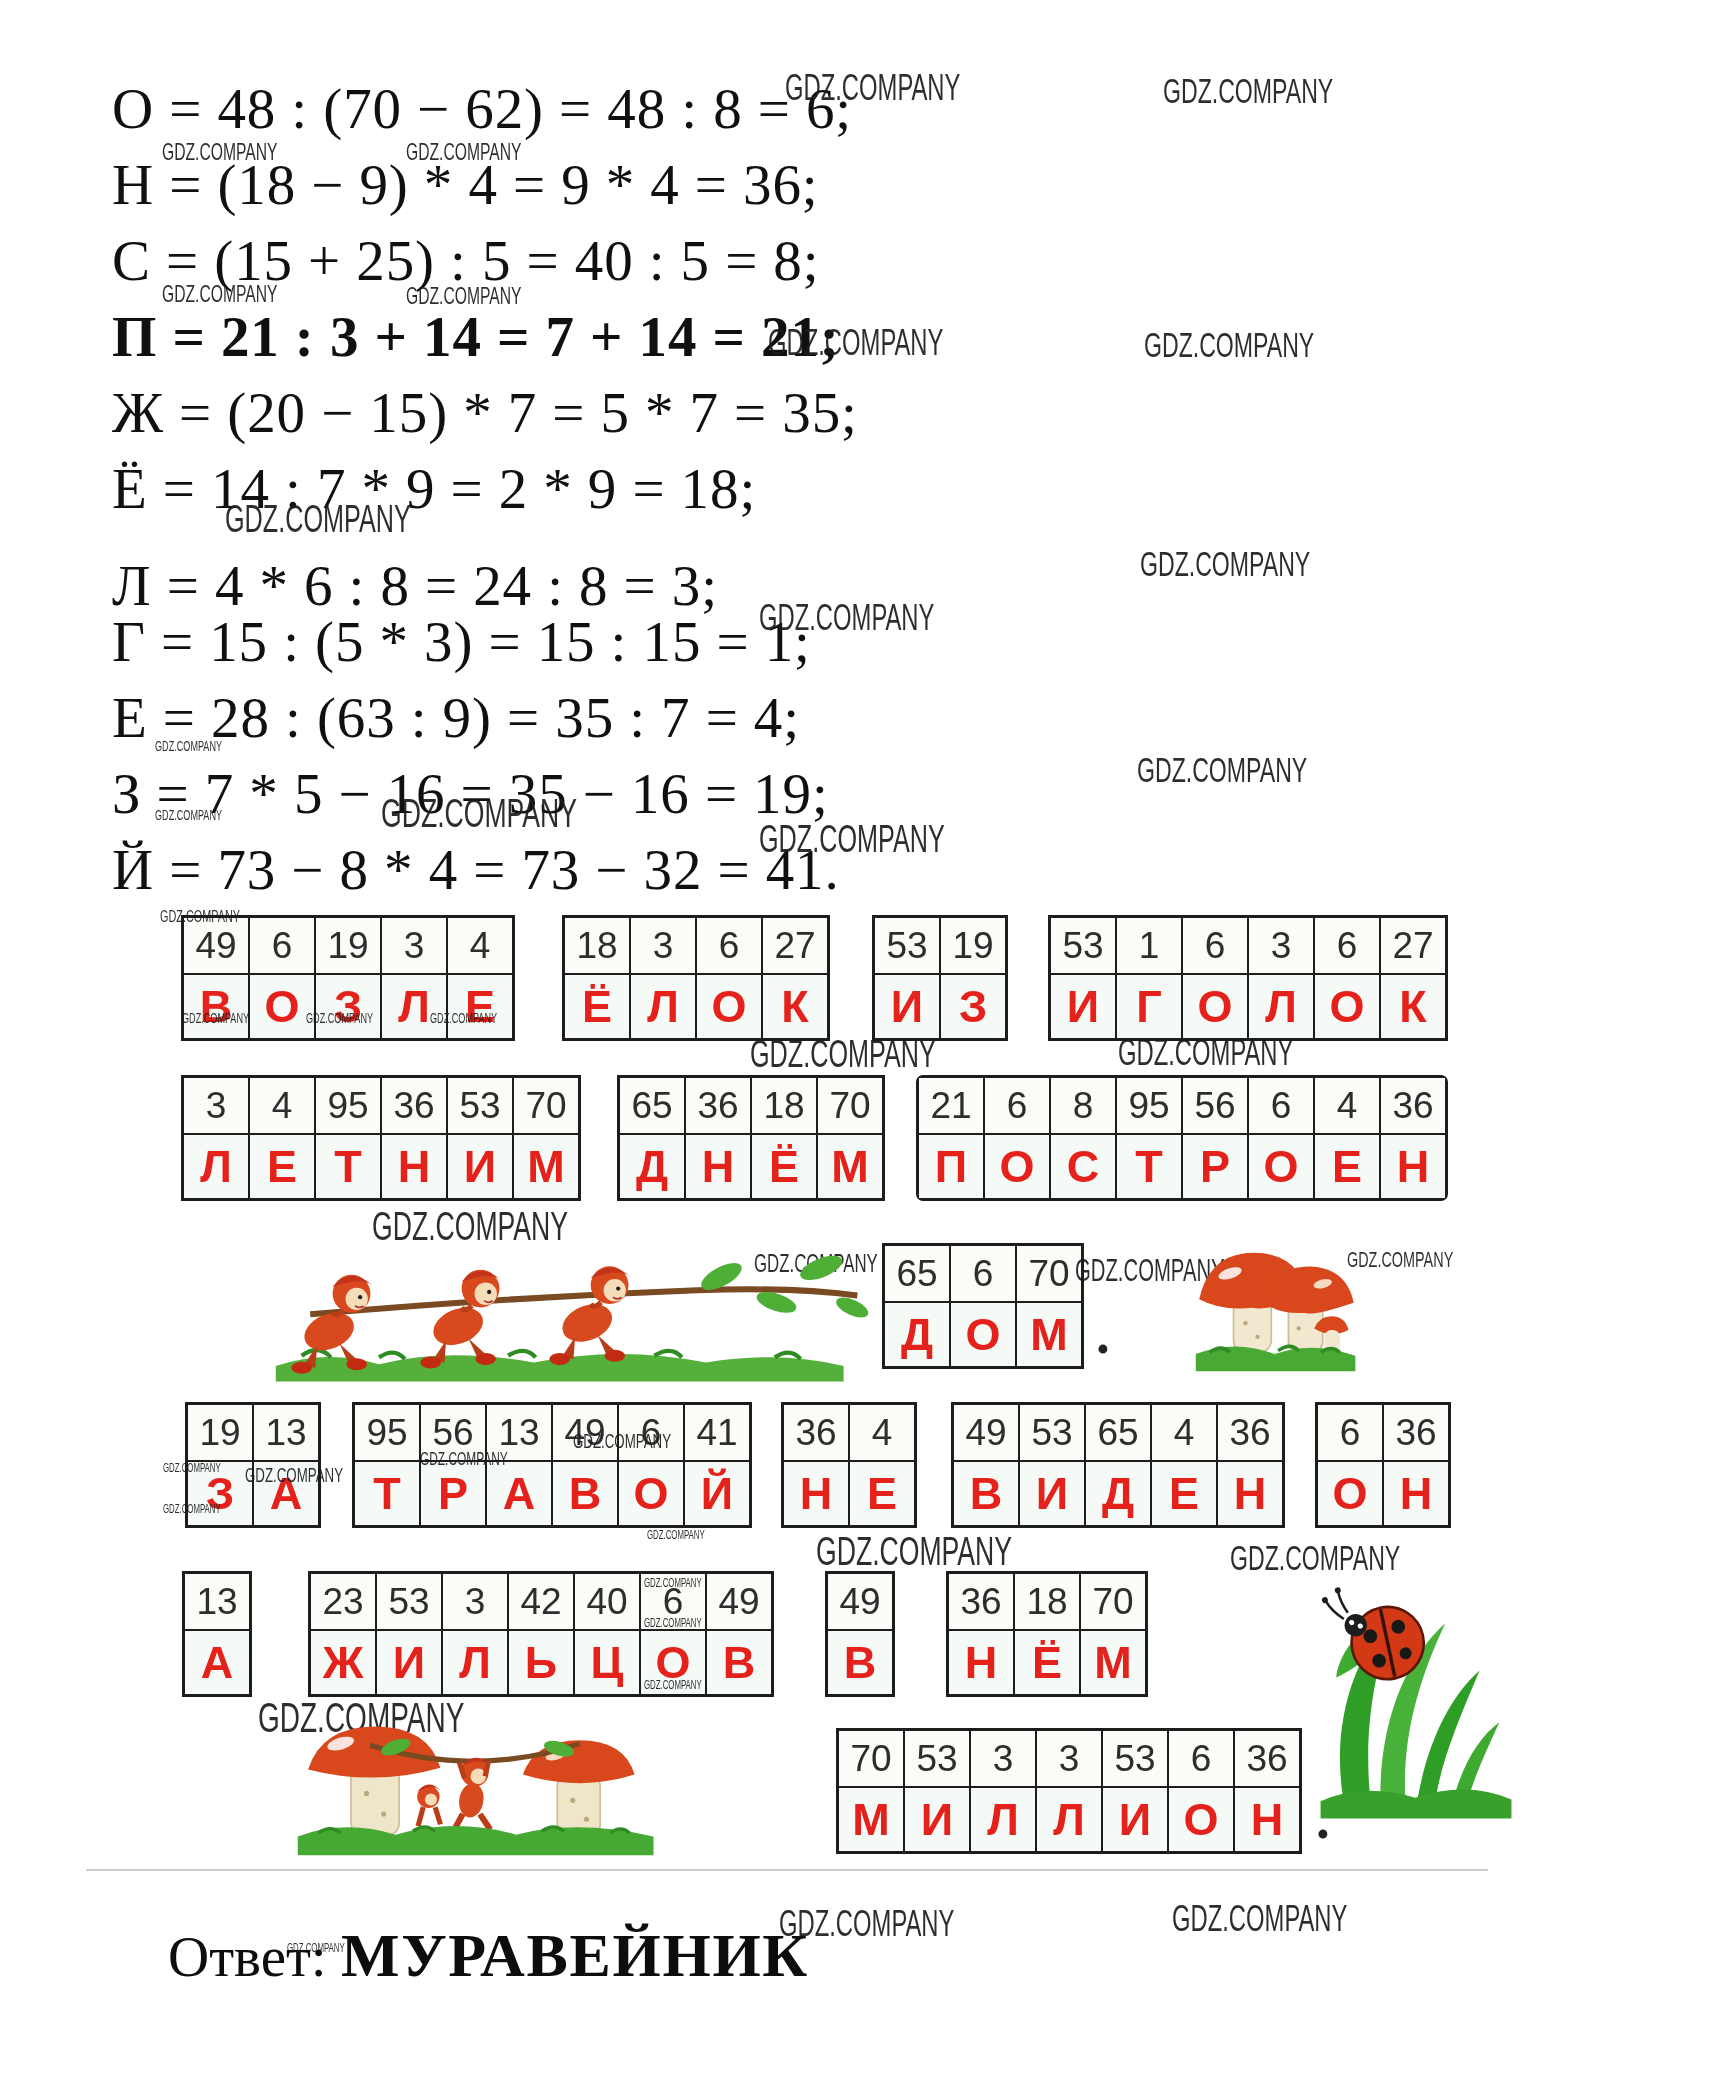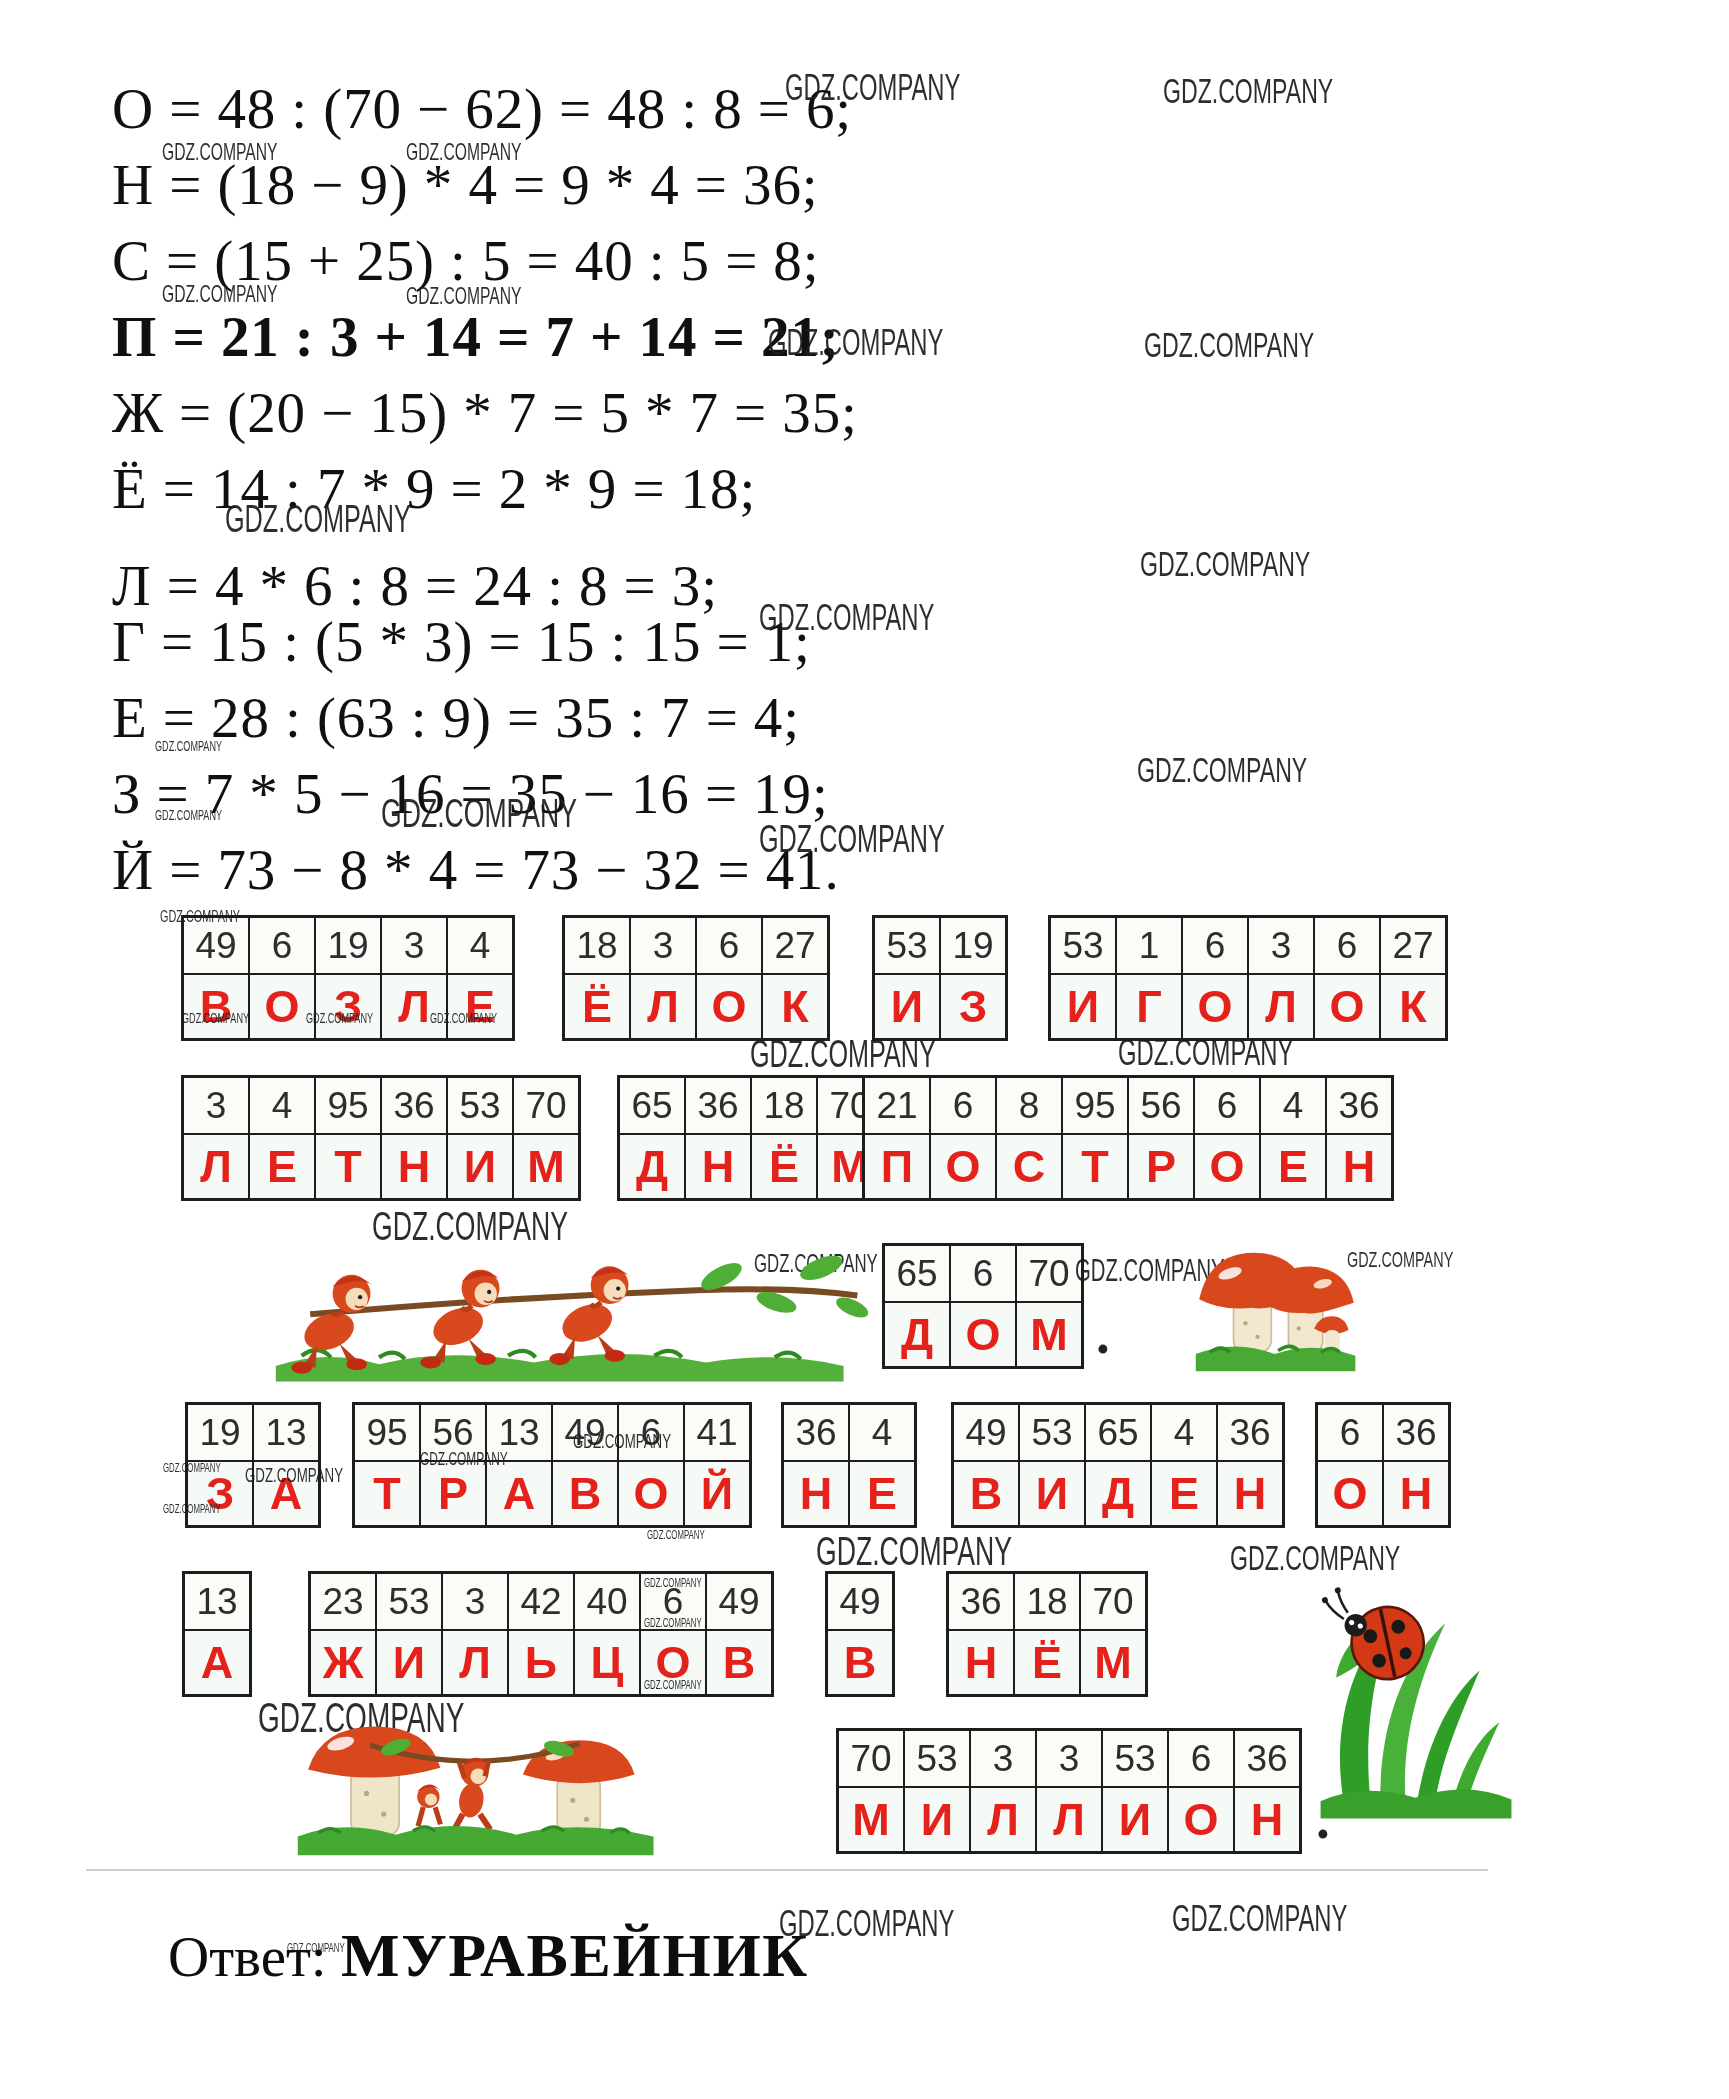--- a/index.html
+++ b/index.html
@@ -126,21 +126,21 @@
           <div class="wt-cell wt-num">18</div>
           <div class="wt-cell wt-num">70</div>
         </div>
         <div class="wt-row">
           <div class="wt-cell wt-letter">Д</div>
           <div class="wt-cell wt-letter">Н</div>
           <div class="wt-cell wt-letter">Ё</div>
           <div class="wt-cell wt-letter">М</div>
         </div>
       </div>
-      <div class="word-table" style="left: 862px; top: 1075px;">
+      <div class="word-table" style="left: 916px; top: 1075px; border-radius: 7px;">
         <div class="wt-row">
           <div class="wt-cell wt-num">21</div>
           <div class="wt-cell wt-num">6</div>
           <div class="wt-cell wt-num">8</div>
           <div class="wt-cell wt-num">95</div>
           <div class="wt-cell wt-num">56</div>
           <div class="wt-cell wt-num">6</div>
           <div class="wt-cell wt-num">4</div>
           <div class="wt-cell wt-num">36</div>
         </div>

